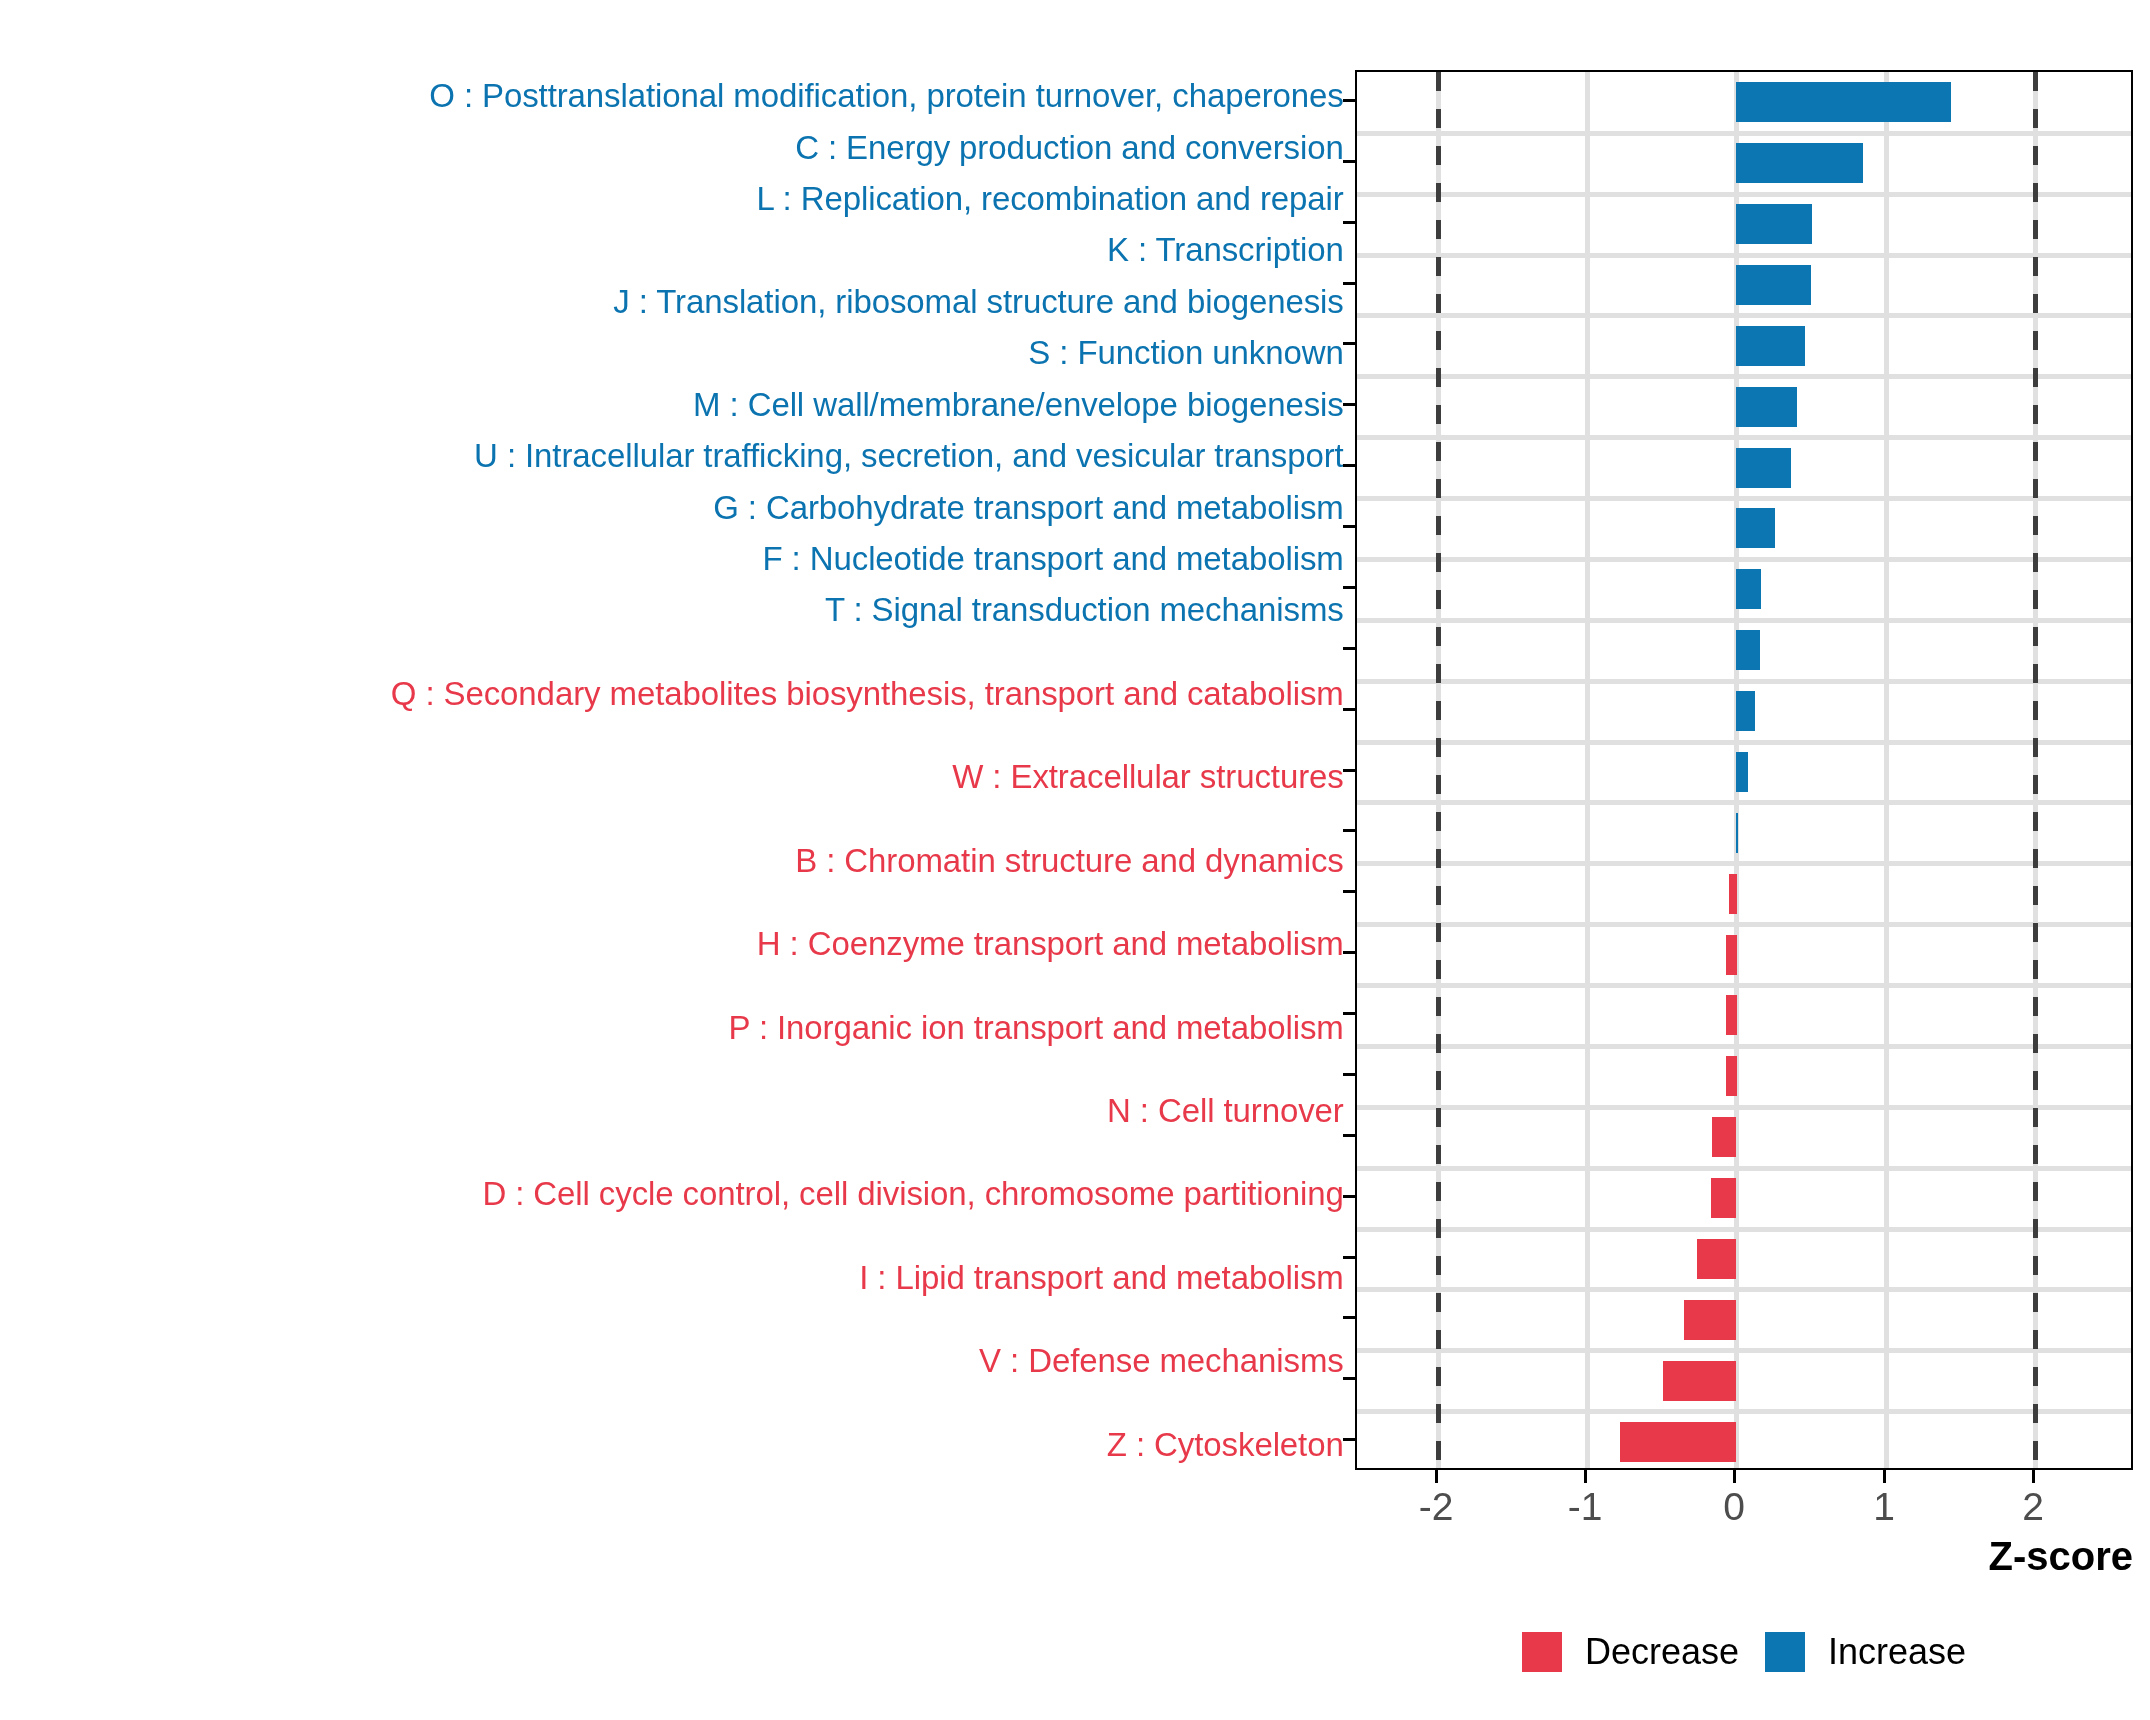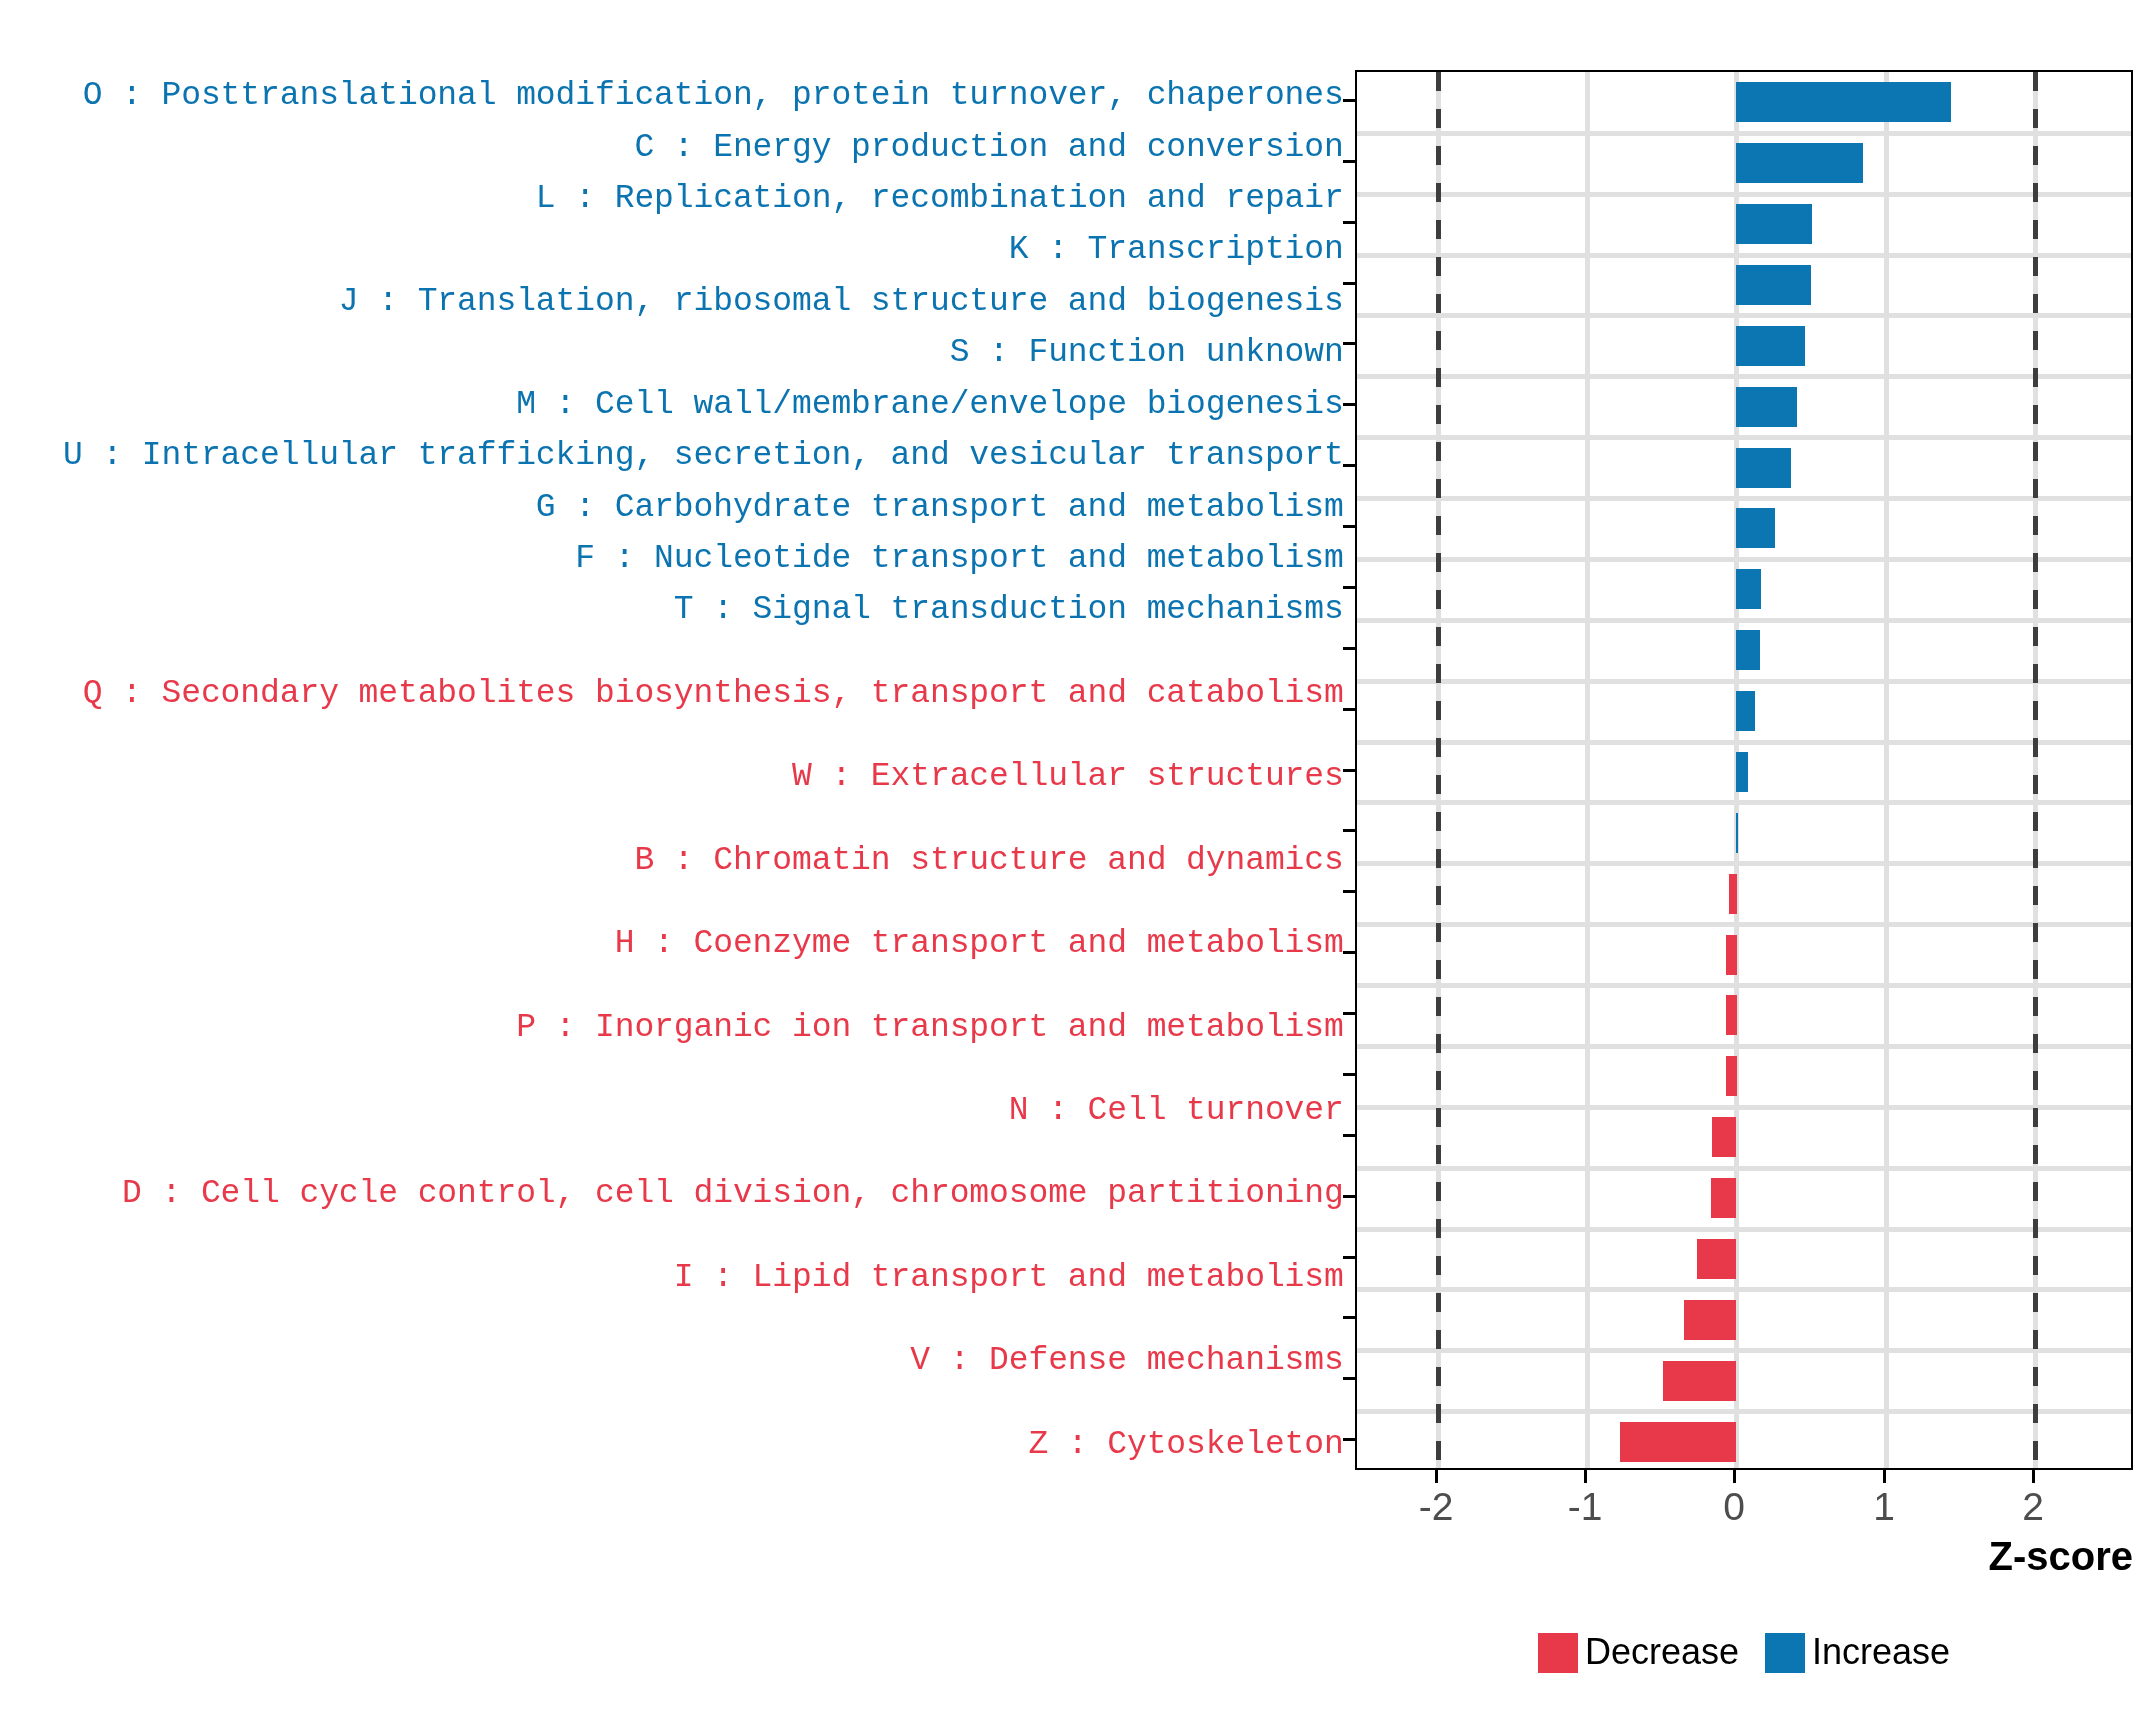--- a/index.html
+++ b/index.html
@@ -35,21 +35,20 @@
     justify-content: space-around;
     align-items: flex-end;
   }
   .ylabel {
     font-size: 33px;
     line-height: 37px;
     white-space: nowrap;
     text-align: right;
     padding-right: 4.3px;
     letter-spacing: -0.1px;
-    font-family: Liberation Mono, monospace;
   }
   .ylabel.inc { color: #0b74b0; }
   .ylabel.dec { color: #e8394a; margin-top: 32px; }
 
   
   #panel {
     position: absolute;
     left: 1355px;
     top: 70px;
     width: 778px;
@@ -157,22 +156,22 @@
     width: 778px;
     display: flex;
     flex-direction: row;
     justify-content: center;
     align-items: center;
     gap: 26px;
   }
   .legend-item {
     display: flex;
     flex-direction: row;
-    align-items: flex-end;
-    gap: 7px;
+    align-items: center;
+    gap: 23px;
   }
   .legend-swatch {
     width: 40px;
     height: 40px;
     flex: 0 0 auto;
   }
   .legend-label {
     font-size: 36px;
     color: #000000;
     white-space: nowrap;

